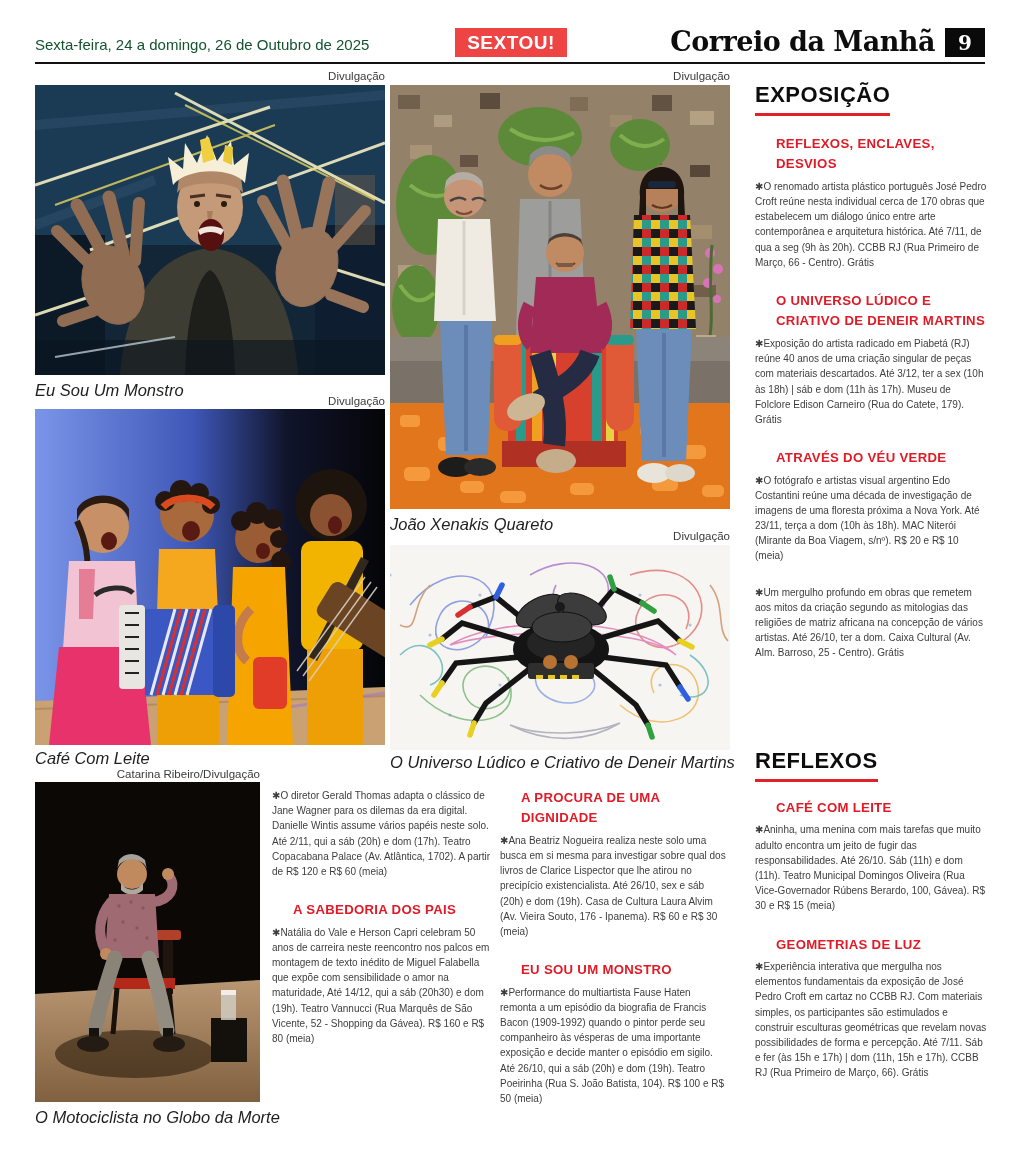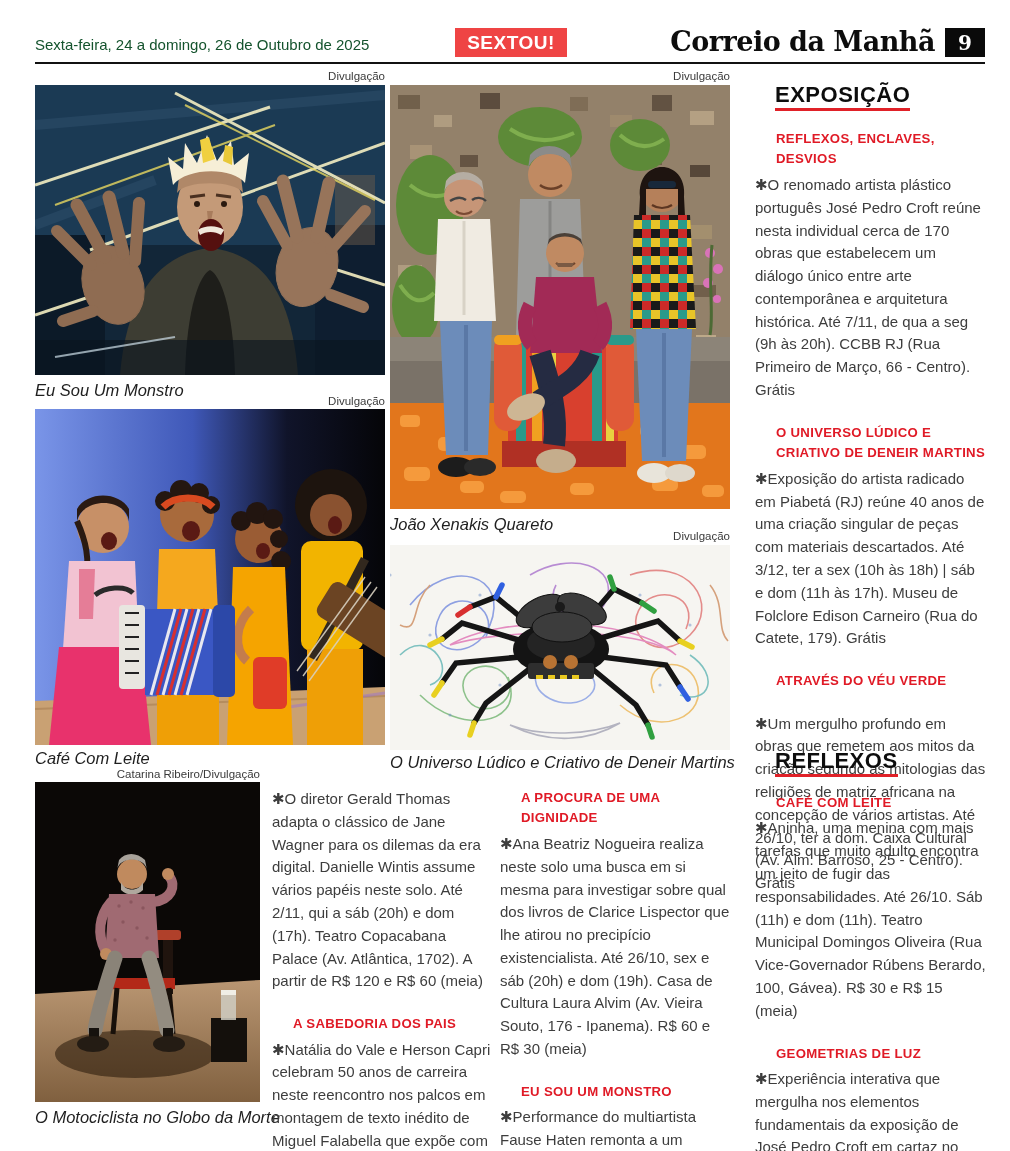--- a/index.html
+++ b/index.html
@@ -28,28 +28,28 @@
   }
   
   .photo { position:absolute; overflow:hidden; background:#ddd; }
   .photo svg { display:block; width:100%; height:100%; }
   .credit { position:absolute; font-size:11.5px; color:#3a3a3a; text-align:right; }
   .caption { position:absolute; font-style:italic; font-size:16.5px; color:#1f1f1f; }
   
   .col { position:absolute; }
   .sec-heading {
     display:inline-block; font-size:22px; font-weight:bold; color:#0d0d0d;
-    letter-spacing:.5px; border-bottom:3px solid #e02128; margin-left:20px;
+    letter-spacing:.5px; border-bottom:3px solid #e02128; padding-bottom:5px;
   }
   .item { margin-bottom:21px; }
   .item-title {
     color:#e01a26; font-weight:bold; font-size:13.2px; line-height:1.55;
     letter-spacing:.3px; margin-bottom:4px;padding-left:21px;
   }
-  .item-body { font-size:15px; line-height:1.52; color:#3d3d3d; }
+  .item-body { font-size:10px; line-height:1.52; color:#3d3d3d; }
 </style>
 </head>
 <body>
 
 <div class="page">
 
   <div class="hdr-date">Sexta-feira, 24 a domingo, 26 de Outubro de 2025</div>
   <div class="hdr-badge">SEXTOU!</div>
   <div class="hdr-masthead">Correio da Manhã</div>
   <div class="hdr-pagenum">9</div>
@@ -422,20 +422,21 @@
     <div class="item">
       <div class="item-title">REFLEXOS, ENCLAVES, DESVIOS</div>
       <div class="item-body">✱O renomado artista plástico português José Pedro Croft reúne nesta individual cerca de 170 obras que estabelecem um diálogo único entre arte contemporânea e arquitetura histórica. Até 7/11, de qua a seg (9h às 20h). CCBB RJ (Rua Primeiro de Março, 66 - Centro). Grátis</div>
     </div>
     <div class="item">
       <div class="item-title">O UNIVERSO LÚDICO E CRIATIVO DE DENEIR MARTINS</div>
       <div class="item-body">✱Exposição do artista radicado em Piabetá (RJ) reúne 40 anos de uma criação singular de peças com materiais descartados. Até 3/12, ter a sex (10h às 18h) | sáb e dom (11h às 17h). Museu de Folclore Edison Carneiro (Rua do Catete, 179). Grátis</div>
     </div>
     <div class="item">
       <div class="item-title">ATRAVÉS DO VÉU VERDE</div>
+      <div class="item-body">✱O fotógrafo e artistas visual argentino Edo Costantini reúne uma década de investigação de imagens de uma floresta próxima a Nova York. Até 23/11, terça a dom (10h às 18h). MAC Niterói (Mirante da Boa Viagem, s/nº). R$ 20 e R$ 10 (meia)</div>
     </div>
     <div class="item">
       <div class="item-body">✱Um mergulho profundo em obras que remetem aos mitos da criação segundo as mitologias das religiões de matriz africana na concepção de vários artistas. Até 26/10, ter a dom. Caixa Cultural (Av. Alm. Barroso, 25 - Centro). Grátis</div>
     </div>
   </div>
 
   <div class="col" style="left:755px; top:748px; width:232px;">
     <div class="sec-heading">REFLEXOS</div>
     <div style="height:16px;"></div>
     <div class="item">

